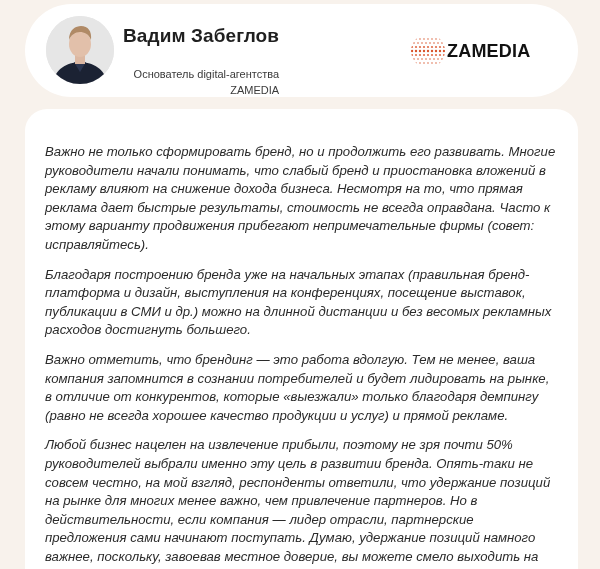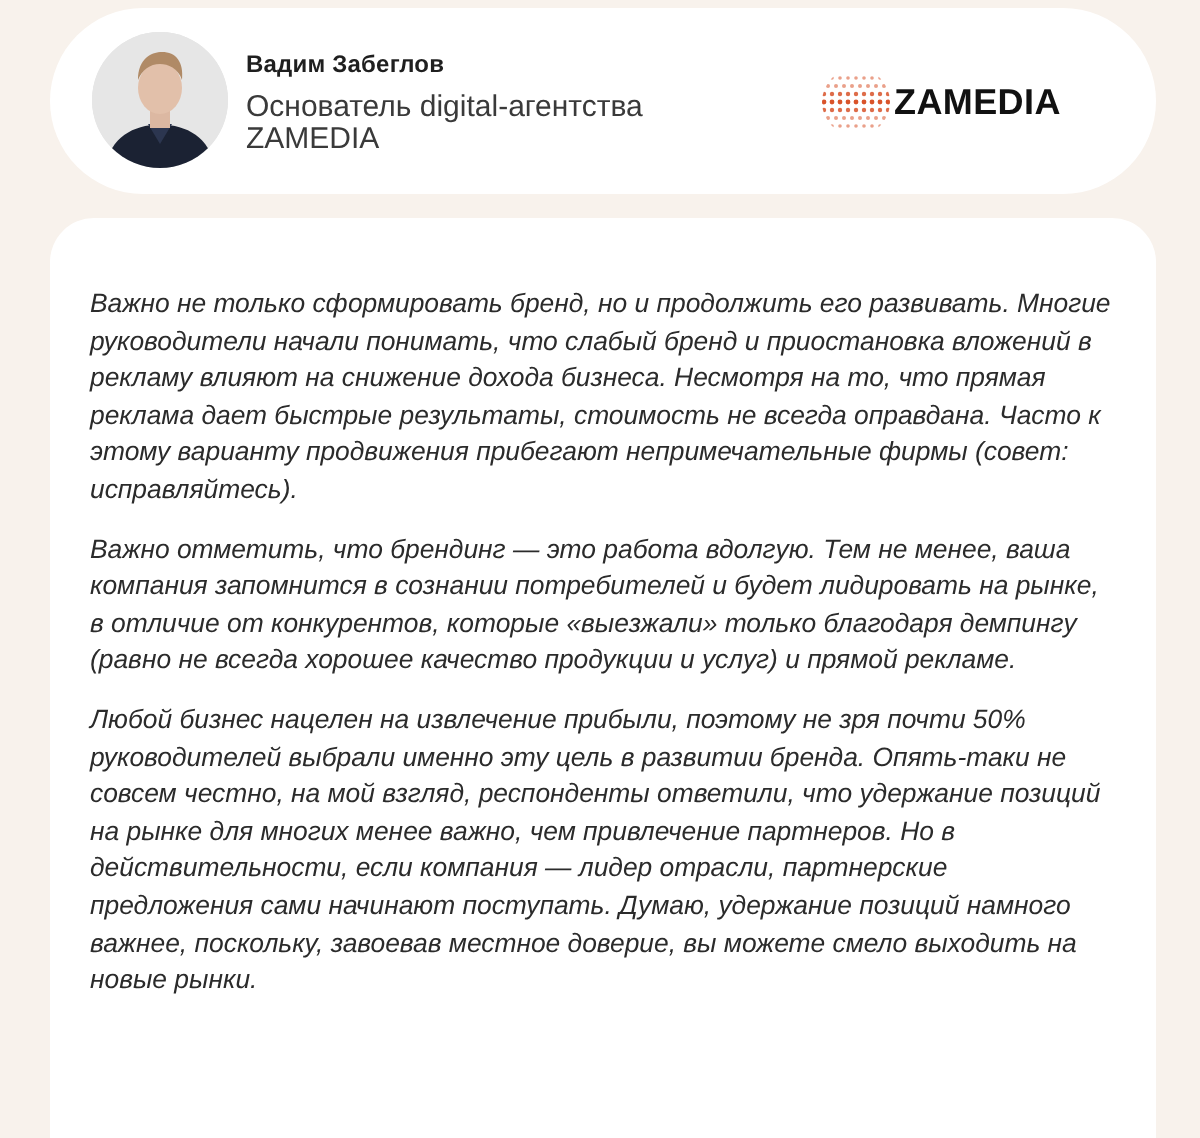--- a/index.html
+++ b/index.html
@@ -34,30 +34,31 @@
     border-radius: 50%;
     overflow: hidden;
     background: #e3e3e3;
   }
   .author-info {
     position: absolute;
     left: 98px;
     top: 21px;
   }
   .author-name {
-    font-size: 12px;
+    font-size: 19px;
     font-weight: bold;
     color: #1f1f1f;
-    margin-bottom: 7px;
+    margin-bottom: 19px;
     letter-spacing: 0.1px;
   }
   .author-role {
-    font-size: 15px;
+    font-size: 11px;
     color: #3a3a3a;
     line-height: 16px;
+    text-align: right;
   }
   .logo {
     position: absolute;
     left: 385px;
     top: 29px;
     display: flex;
     align-items: center;
     height: 36px;
   }
   .logo-mark {
@@ -188,15 +189,16 @@
             <circle cx="34" cy="18" r="1.2"></circle>
         </g>
       </g>
     </svg>
     <span class="logo-text">ZAMEDIA</span>
   </div>
 </div>
 
 <div class="content-card">
   <p>Важно не только сформировать бренд, но и продолжить его развивать. Многие руководители начали понимать, что слабый бренд и приостановка вложений в рекламу влияют на снижение дохода бизнеса. Несмотря на то, что прямая реклама дает быстрые результаты, стоимость не всегда оправдана. Часто к этому варианту продвижения прибегают непримечательные фирмы (совет: исправляйтесь).</p>
+  <p>Благодаря построению бренда уже на начальных этапах (правильная бренд-платформа и дизайн, выступления на конференциях, посещение выставок, публикации в СМИ и др.) можно на длинной дистанции и без весомых рекламных расходов достигнуть большего.</p>
   <p>Важно отметить, что брендинг — это работа вдолгую. Тем не менее, ваша компания запомнится в сознании потребителей и будет лидировать на рынке, в отличие от конкурентов, которые «выезжали» только благодаря демпингу (равно не всегда хорошее качество продукции и услуг) и прямой рекламе.</p>
   <p>Любой бизнес нацелен на извлечение прибыли, поэтому не зря почти 50% руководителей выбрали именно эту цель в развитии бренда. Опять-таки не совсем честно, на мой взгляд, респонденты ответили, что удержание позиций на рынке для многих менее важно, чем привлечение партнеров. Но в действительности, если компания — лидер отрасли, партнерские предложения сами начинают поступать. Думаю, удержание позиций намного важнее, поскольку, завоевав местное доверие, вы можете смело выходить на новые рынки.</p>
 </div>
 
 </body></html>

